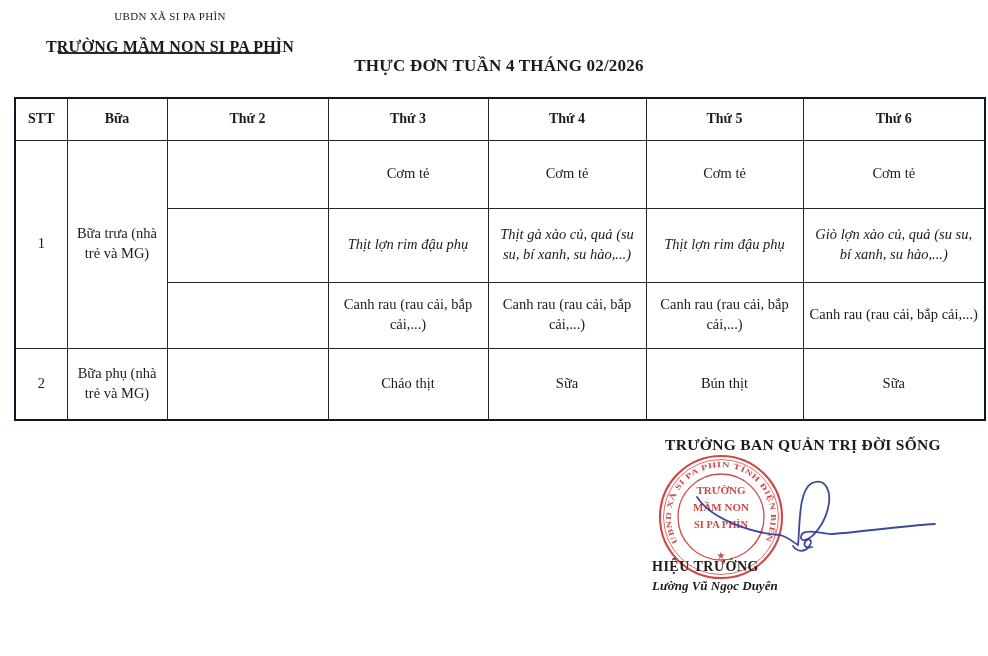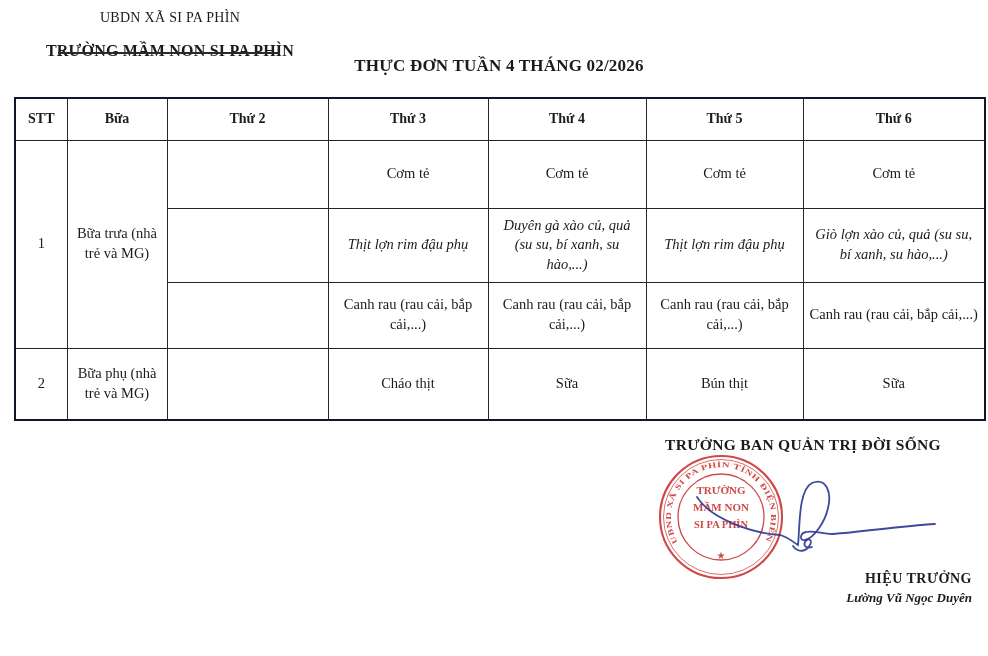--- a/index.html
+++ b/index.html
@@ -3,21 +3,21 @@
 <meta charset="utf-8">
 <style>
   html,body{margin:0;padding:0;}
   body{
     width:988px;height:656px;position:relative;background:#ffffff;
     font-family:"Liberation Serif","DejaVu Serif",serif;color:#1b1b1b;
     overflow:hidden;
   }
   
   .org{position:absolute;left:20px;top:10px;width:300px;text-align:center;}
-  .org-line1{font-size:14px;letter-spacing:.3px;}
+  .org-line1{font-size:11px;letter-spacing:.3px;}
   .org-line2{font-size:16px;font-weight:bold;margin-top:16px;letter-spacing:.2px;}
   .org-underline{position:absolute;left:58px;top:52px;width:222px;border-bottom:2px solid #2a2a2a;}
   
   .title-wrap{position:absolute;left:14px;top:56px;width:970px;text-align:center;}
   .doc-title{font-size:17px;font-weight:bold;letter-spacing:.2px;}
   .doc-subtitle{font-size:15px;font-weight:bold;margin-top:1px;}
   
   table.menu{
     position:absolute;left:14px;top:97px;width:970px;
     border-collapse:collapse;table-layout:fixed;
@@ -31,21 +31,21 @@
   tr.rh-head{height:42px;}
   tr.rh-a{height:68px;}
   tr.rh-b{height:74px;font-style:italic;}
   tr.rh-c{height:66px;}
   tr.rh-d{height:72px;}
   
   .board-title{
     position:absolute;left:613px;top:436px;width:380px;text-align:center;
     font-size:15.5px;font-weight:bold;letter-spacing:.3px;
   }
-  .sig-block{position:absolute;left:652px;top:571px;width:320px;text-align:right;}
+  .sig-block{position:absolute;left:652px;top:559px;width:320px;text-align:left;}
   .sig-role{font-size:14px;font-weight:bold;letter-spacing:.5px;}
   .sig-name{font-size:13px;font-weight:bold;font-style:italic;margin-top:3px;}
   .seal-svg{position:absolute;left:600px;top:430px;width:388px;height:175px;}
   .stamp-ring{fill:none;stroke:#cf4a47;}
   .stamp-text{fill:#cf4a47;font-family:"Liberation Serif","DejaVu Serif",serif;}
   .sig-stroke{fill:none;stroke:#2b3a94;stroke-width:1.8;stroke-linecap:round;opacity:.92;}
 </style>
 </head>
 <body>
 
@@ -84,21 +84,21 @@
       <td rowspan="3">Bữa trưa (nhà trẻ và MG)</td>
       <td></td>
       <td>Cơm tẻ</td>
       <td>Cơm tẻ</td>
       <td>Cơm tẻ</td>
       <td>Cơm tẻ</td>
     </tr>
     <tr class="rh-b">
       <td></td>
       <td>Thịt lợn rim đậu phụ</td>
-      <td>Duyên gà xào củ, quả (su su, bí xanh, su hào,...)</td>
+      <td>Thịt gà xào củ, quả (su su, bí xanh, su hào,...)</td>
       <td>Thịt lợn rim đậu phụ</td>
       <td>Giò lợn xào củ, quả (su su, bí xanh, su hào,...)</td>
     </tr>
     <tr class="rh-c">
       <td></td>
       <td>Canh rau (rau cải, bắp cải,...)</td>
       <td>Canh rau (rau cải, bắp cải,...)</td>
       <td>Canh rau (rau cải, bắp cải,...)</td>
       <td>Canh rau (rau cải, bắp cải,...)</td>
     </tr>

